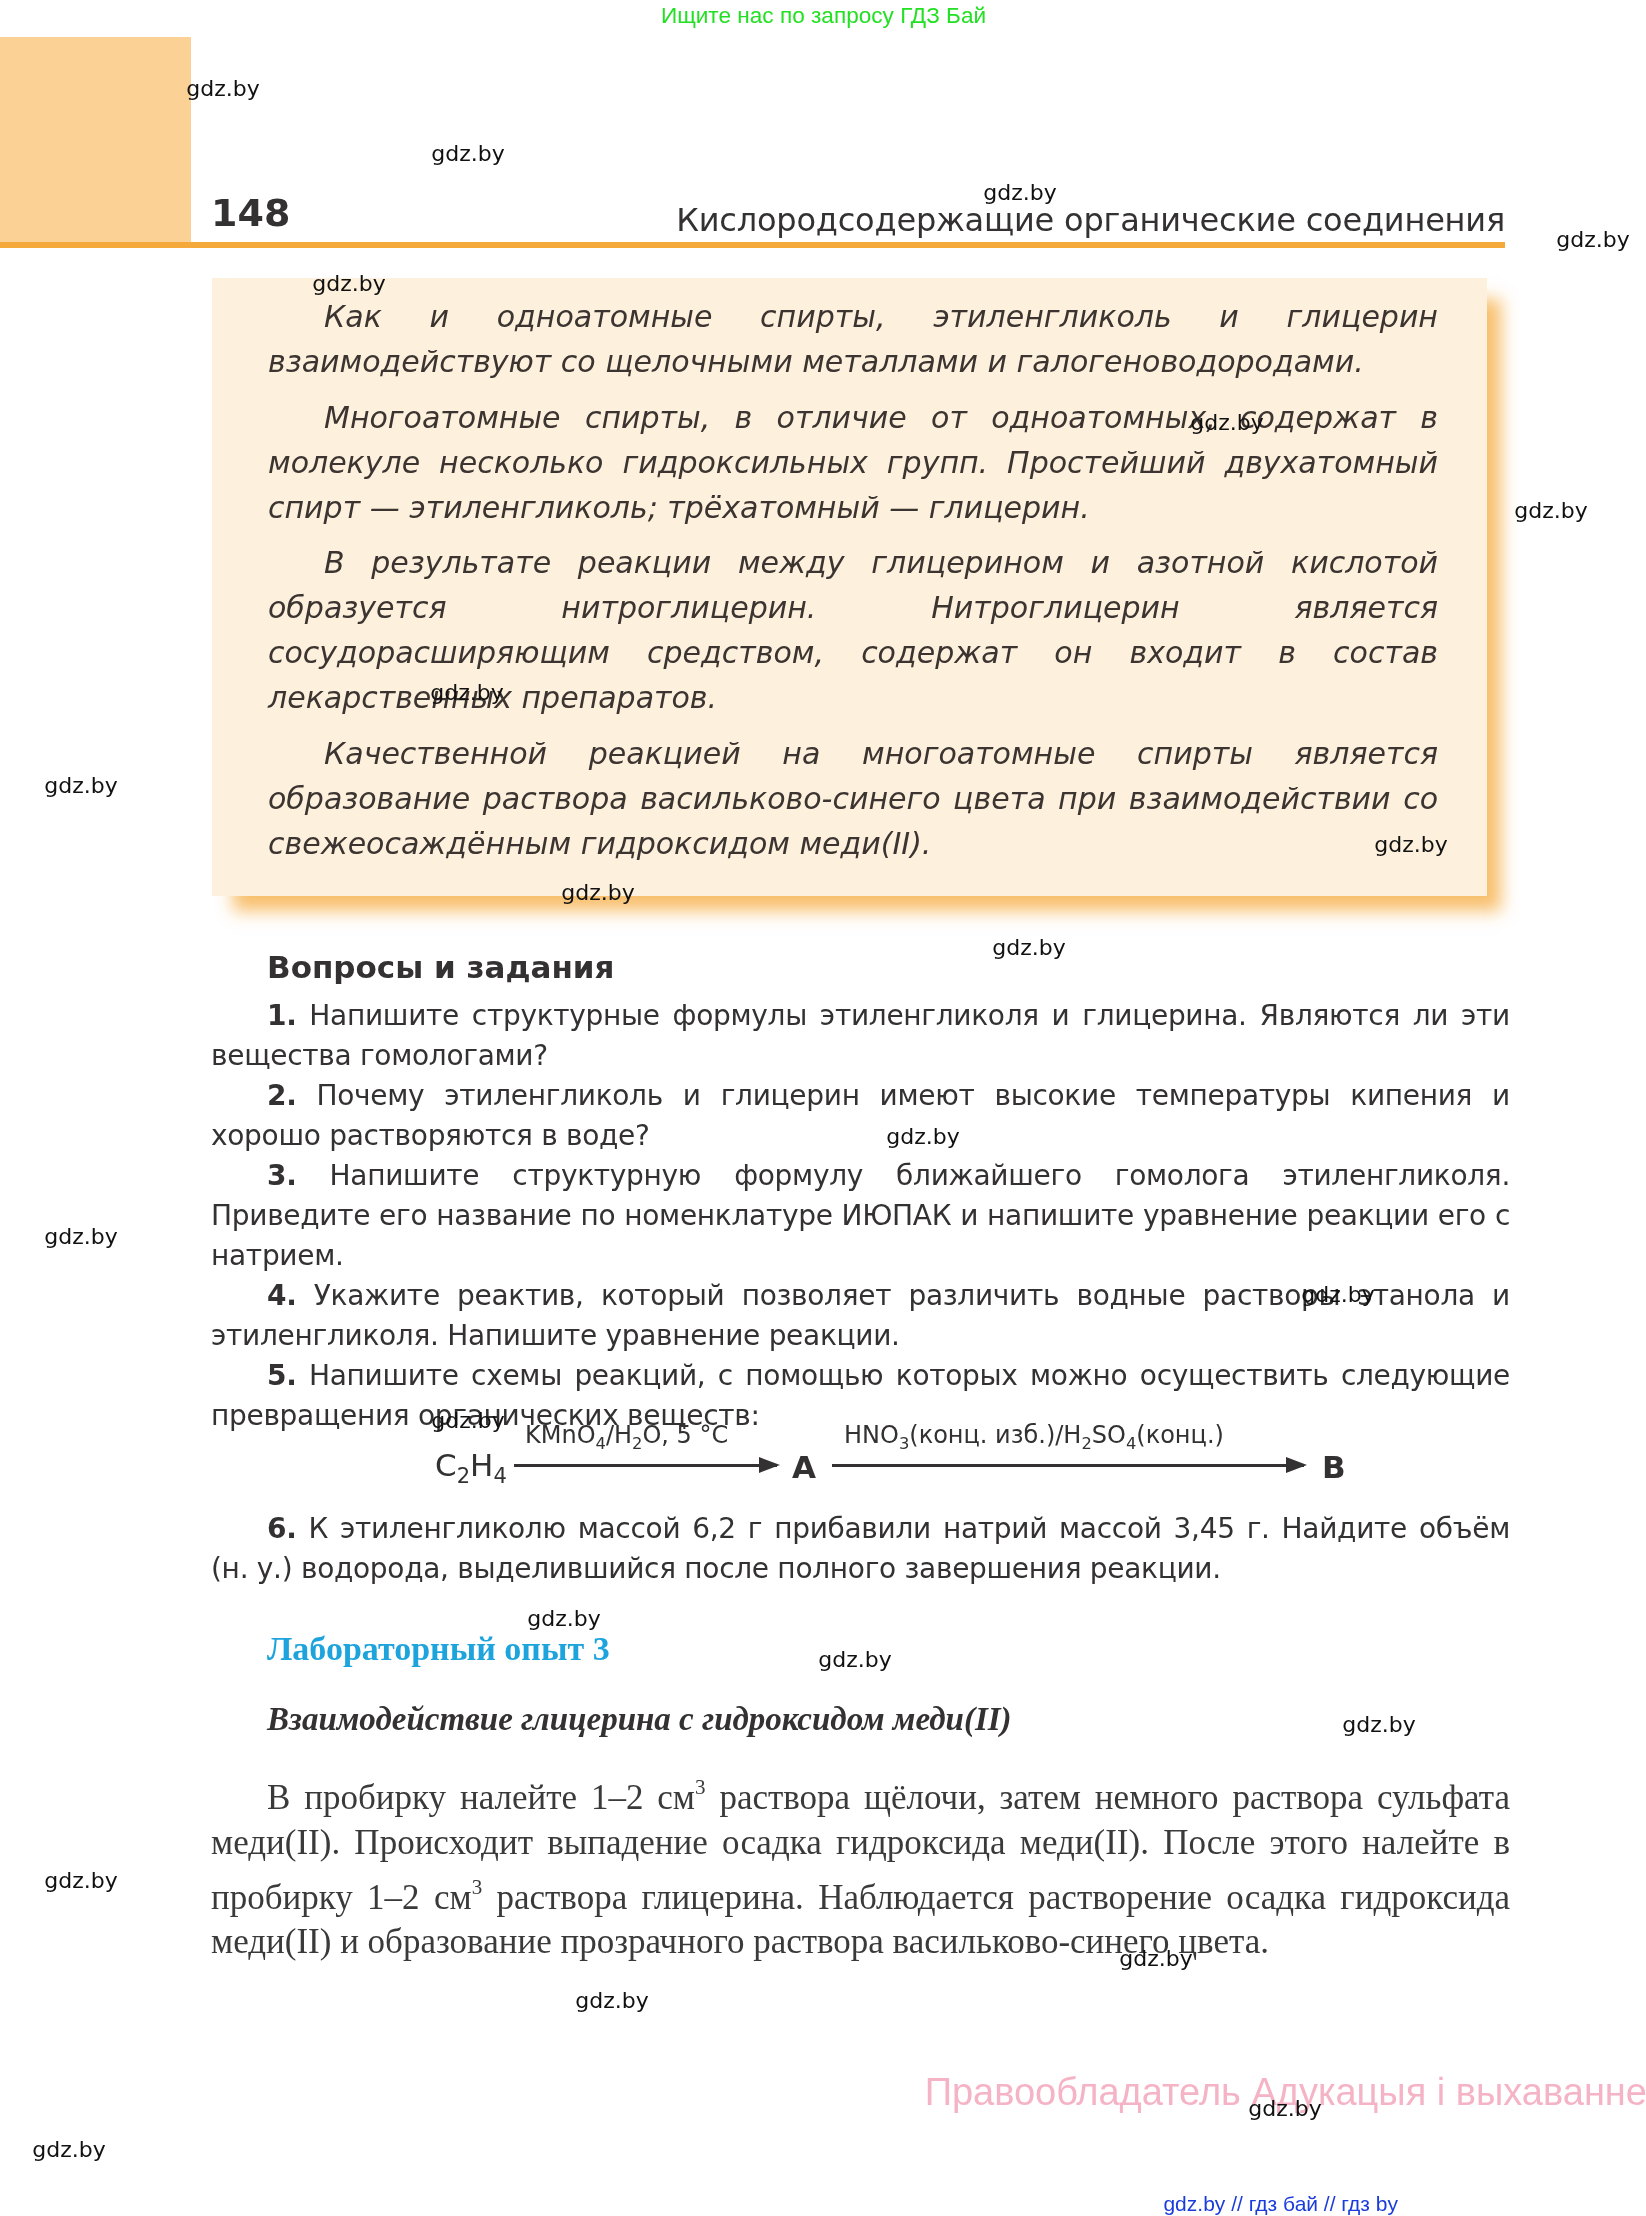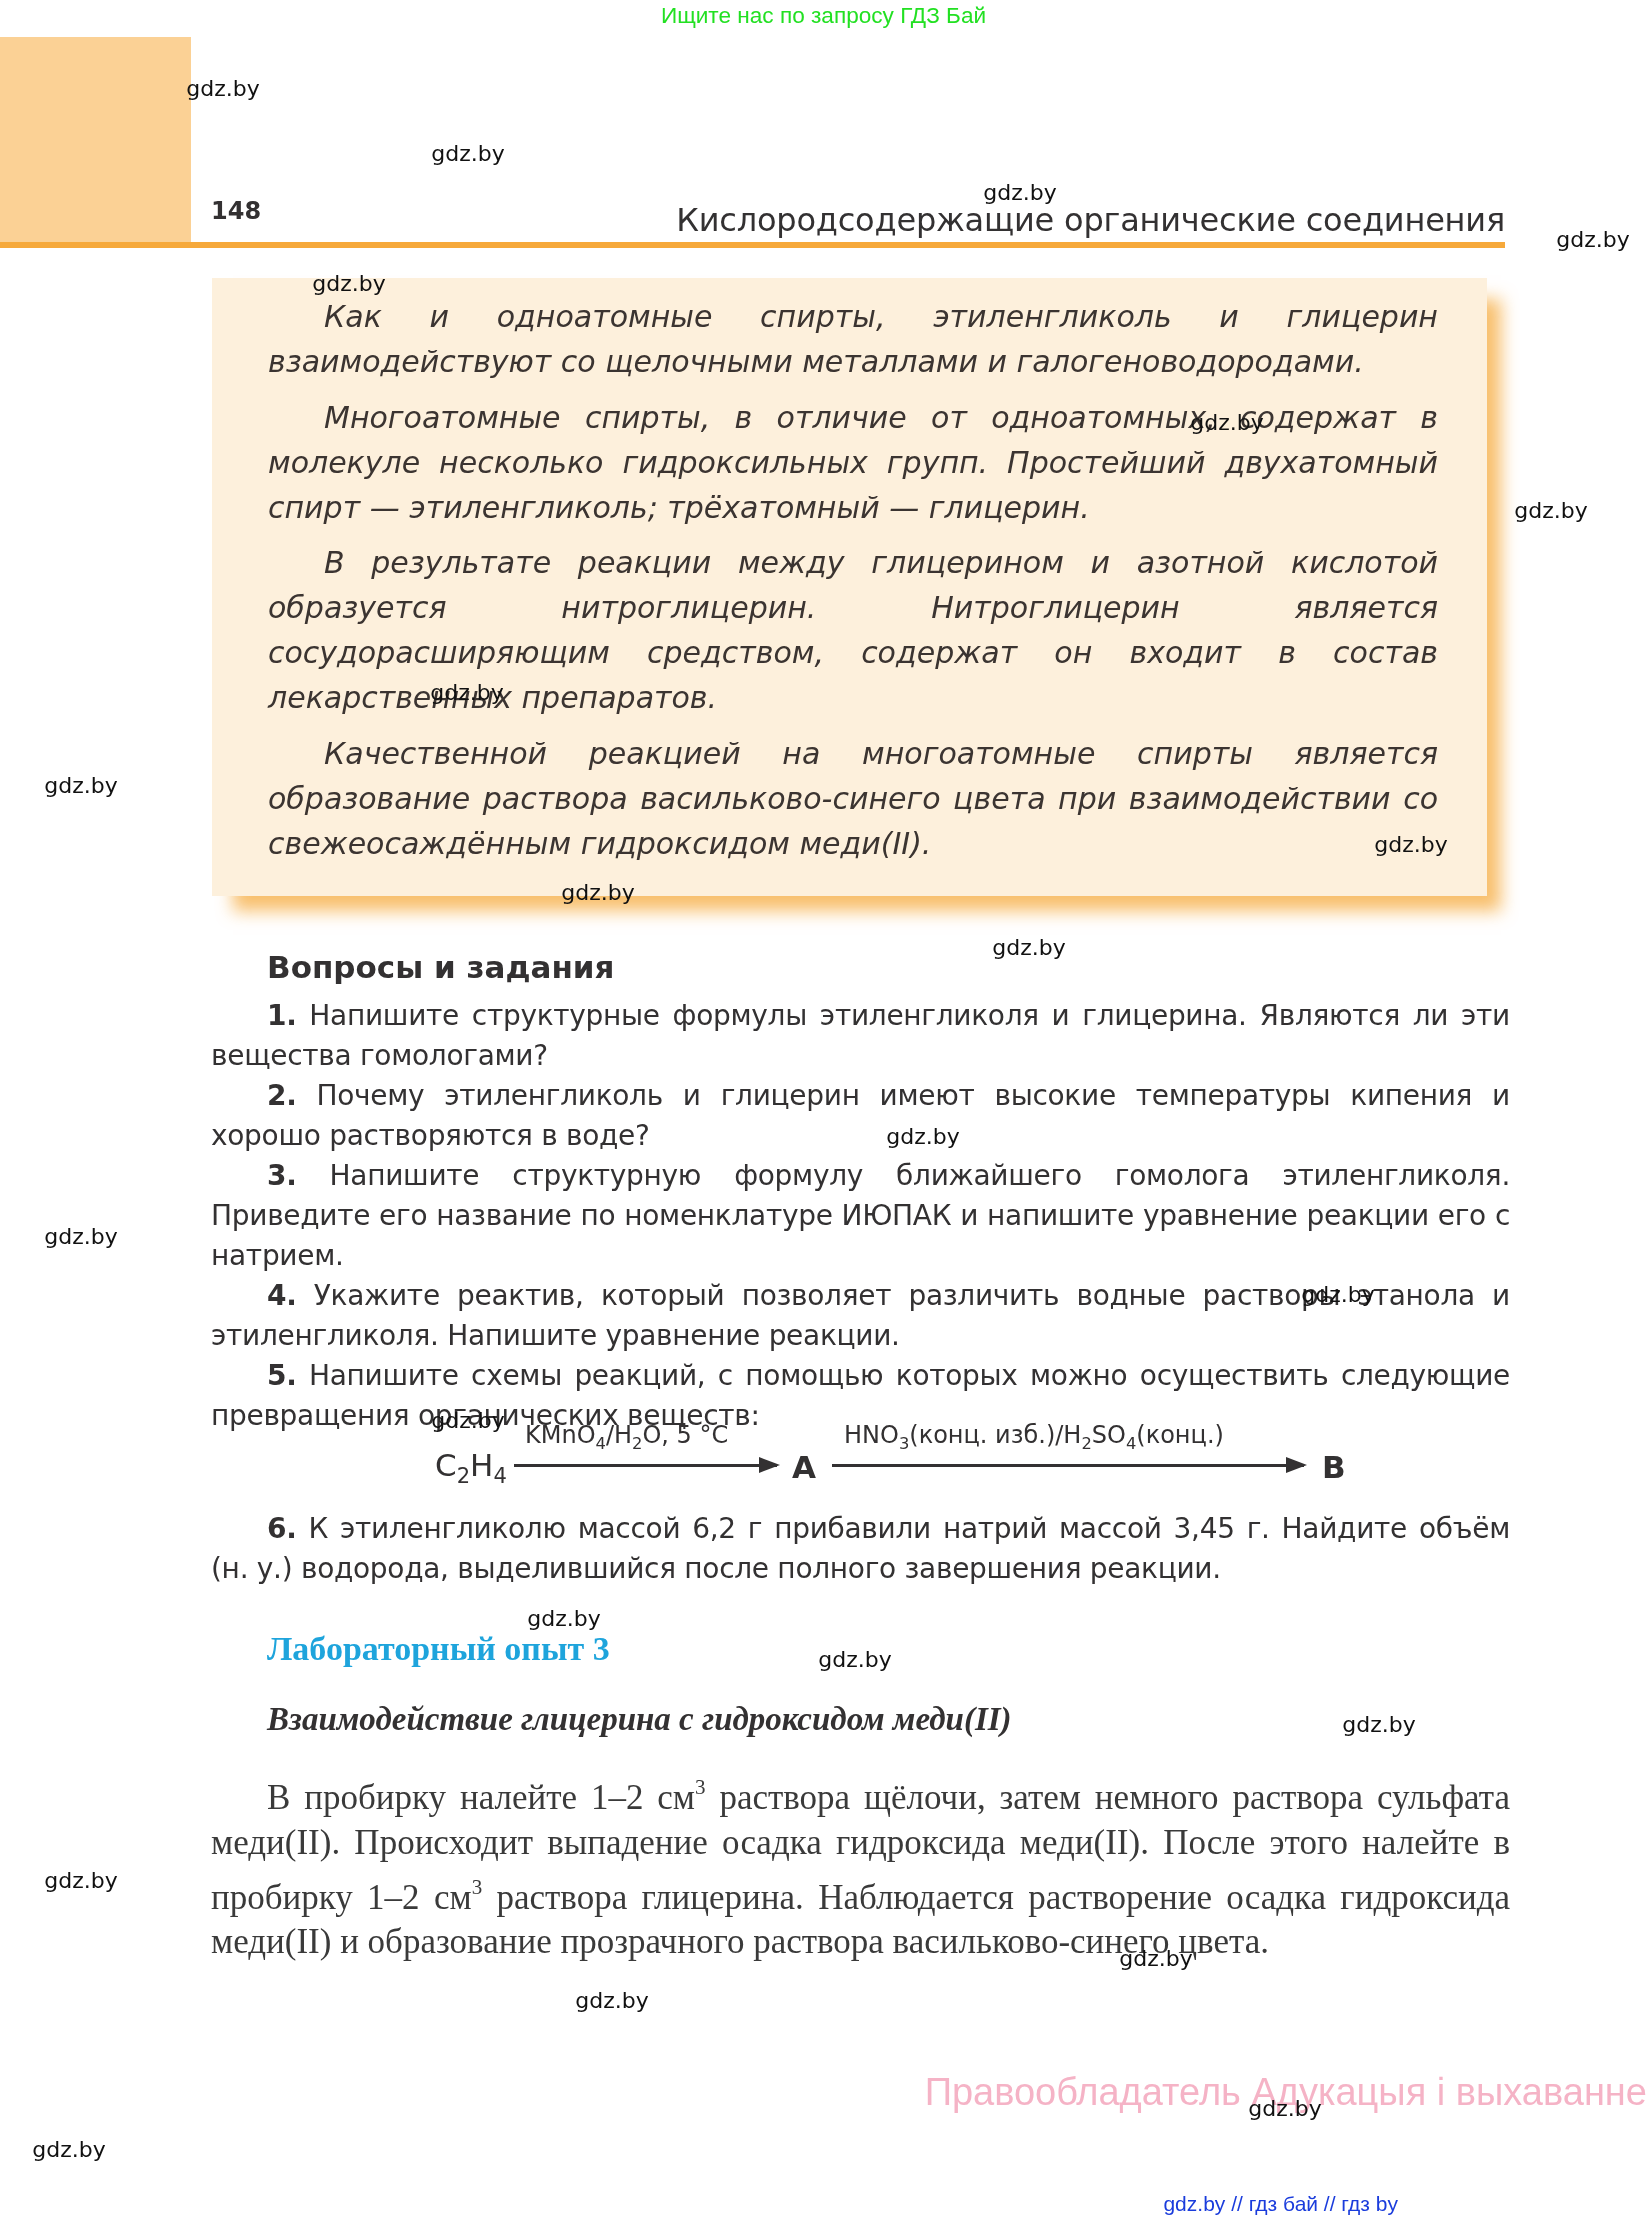--- a/index.html
+++ b/index.html
@@ -4,22 +4,22 @@
 <style>
   html, body { margin:0; padding:0; background:#ffffff; }
   body { width:1647px; height:2216px; position:relative; overflow:hidden;
          font-family:"DejaVu Sans", "Liberation Sans", sans-serif; color:#333132; }
 
   .top-banner { position:absolute; left:0; width:1647px; top:3.2px; text-align:center;
                 font-family:"Liberation Sans", sans-serif; font-size:22.6px; color:#22e022; }
 
   .side-tab { position:absolute; left:0; top:37px; width:191px; height:205px; background:#fbd195; }
 
-  .page-number { position:absolute; left:211px; top:197px; font-family:"DejaVu Sans", sans-serif;
-                 font-weight:bold; font-size:24px; color:#333132; }
+  .page-number { position:absolute; left:211px; top:191px; font-family:"DejaVu Sans", sans-serif;
+                 font-weight:bold; font-size:38px; color:#333132; }
   .chapter-title { position:absolute; right:142px; top:201px; font-family:"DejaVu Sans", sans-serif;
                    font-weight:normal; font-size:32px; color:#333132; letter-spacing:-0.2px; }
   .header-rule { position:absolute; left:0; top:242px; width:1505px; height:5.6px; background:#f6a93b; }
 
   .summary-box { position:absolute; left:212px; top:278px; width:1275px; height:618px;
                  background:#fdf0dc;
                  box-shadow: 17.7px 17.7px 16px -3.2px rgba(246,169,59,0.75); }
   .summary-text { position:absolute; left:268px; top:294px; width:1170px;
                   font-family:"DejaVu Sans", sans-serif; font-style:italic; font-size:30px;
                   line-height:45px; color:#3b3431; text-align:justify; }

